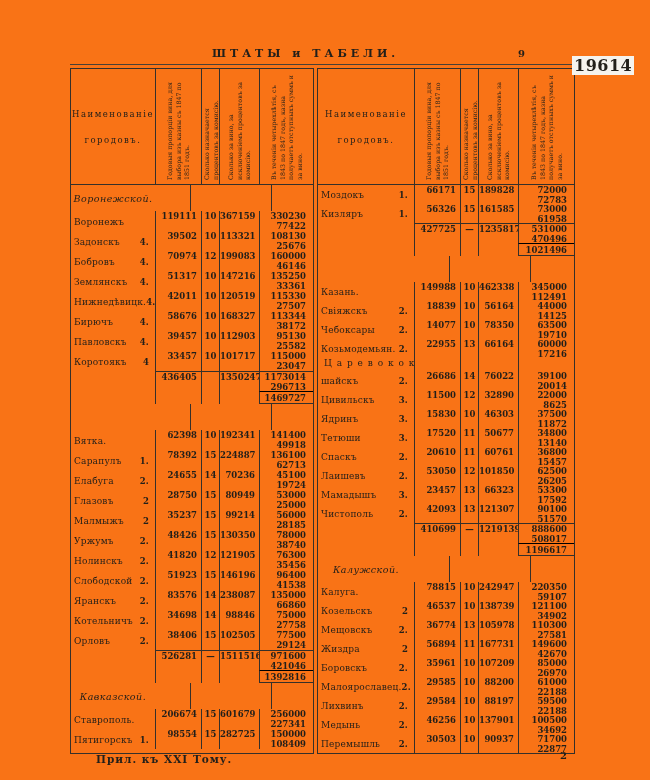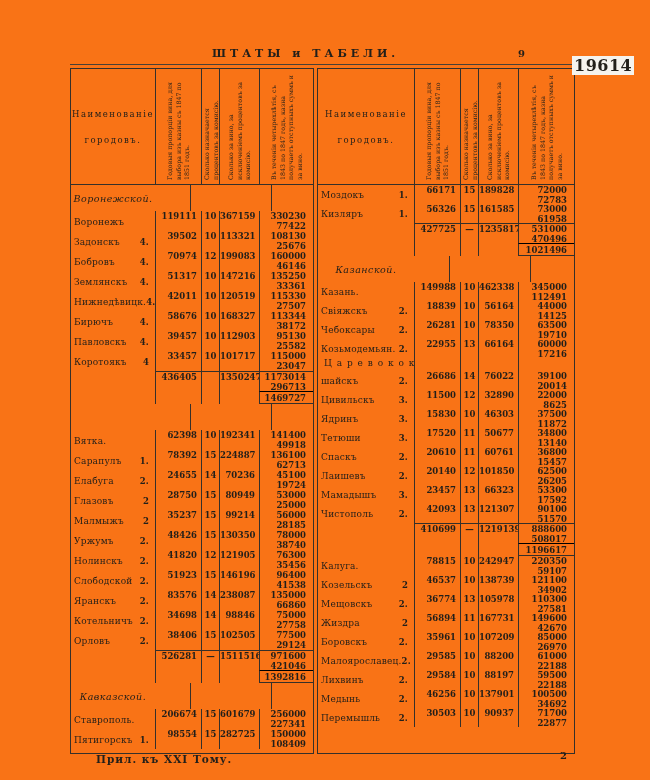--- a/index.html
+++ b/index.html
@@ -476,21 +476,20 @@
           </div>
         </div>
         <div class="row grow">
           <div class="cell cname"></div>
           <div class="cell c2"></div>
           <div class="cell c3"></div>
           <div class="cell c4"></div>
           <div class="cell c5">1021496</div>
         </div>
         <div class="row srow">
-          <div class="cell cname">Казанской.</div>
           <div class="cell c2"></div>
           <div class="cell c3"></div>
           <div class="cell c4"></div>
           <div class="cell c5"></div>
         </div>
         <div class="row drow">
           <div class="cell cname">
             <span>Казань.</span>
             <span class="cls"></span>
           </div>
@@ -513,21 +512,21 @@
           <div class="cell c5 num">
             <div>44000</div>
             <div>14125</div>
           </div>
         </div>
         <div class="row drow">
           <div class="cell cname">
             <span>Чебоксары</span>
             <span class="cls">2.</span>
           </div>
-          <div class="cell c2 num">26281</div>
+          <div class="cell c2 num">14077</div>
           <div class="cell c3 num">10</div>
           <div class="cell c4 num">78350</div>
           <div class="cell c5 num">
             <div>63500</div>
             <div>19710</div>
           </div>
         </div>
         <div class="row drow">
           <div class="cell cname">
             <span>Козьмодемьян.</span>
@@ -611,21 +610,21 @@
           <div class="cell c5 num">
             <div>36800</div>
             <div>15457</div>
           </div>
         </div>
         <div class="row drow">
           <div class="cell cname">
             <span>Лаишевъ</span>
             <span class="cls">2.</span>
           </div>
-          <div class="cell c2 num">20140</div>
+          <div class="cell c2 num">53050</div>
           <div class="cell c3 num">12</div>
           <div class="cell c4 num">101850</div>
           <div class="cell c5 num">
             <div>62500</div>
             <div>26205</div>
           </div>
         </div>
         <div class="row drow">
           <div class="cell cname">
             <span>Мамадышъ</span>
@@ -662,20 +661,27 @@
             <div>508017</div>
           </div>
         </div>
         <div class="row grow">
           <div class="cell cname"></div>
           <div class="cell c2"></div>
           <div class="cell c3"></div>
           <div class="cell c4"></div>
           <div class="cell c5">1196617</div>
         </div>
+        <div class="row srow">
+          <div class="cell cname">Калужской.</div>
+          <div class="cell c2"></div>
+          <div class="cell c3"></div>
+          <div class="cell c4"></div>
+          <div class="cell c5"></div>
+        </div>
         <div class="row drow">
           <div class="cell cname">
             <span>Калуга.</span>
             <span class="cls"></span>
           </div>
           <div class="cell c2 num">78815</div>
           <div class="cell c3 num">10</div>
           <div class="cell c4 num">242947</div>
           <div class="cell c5 num">
             <div>220350</div>

